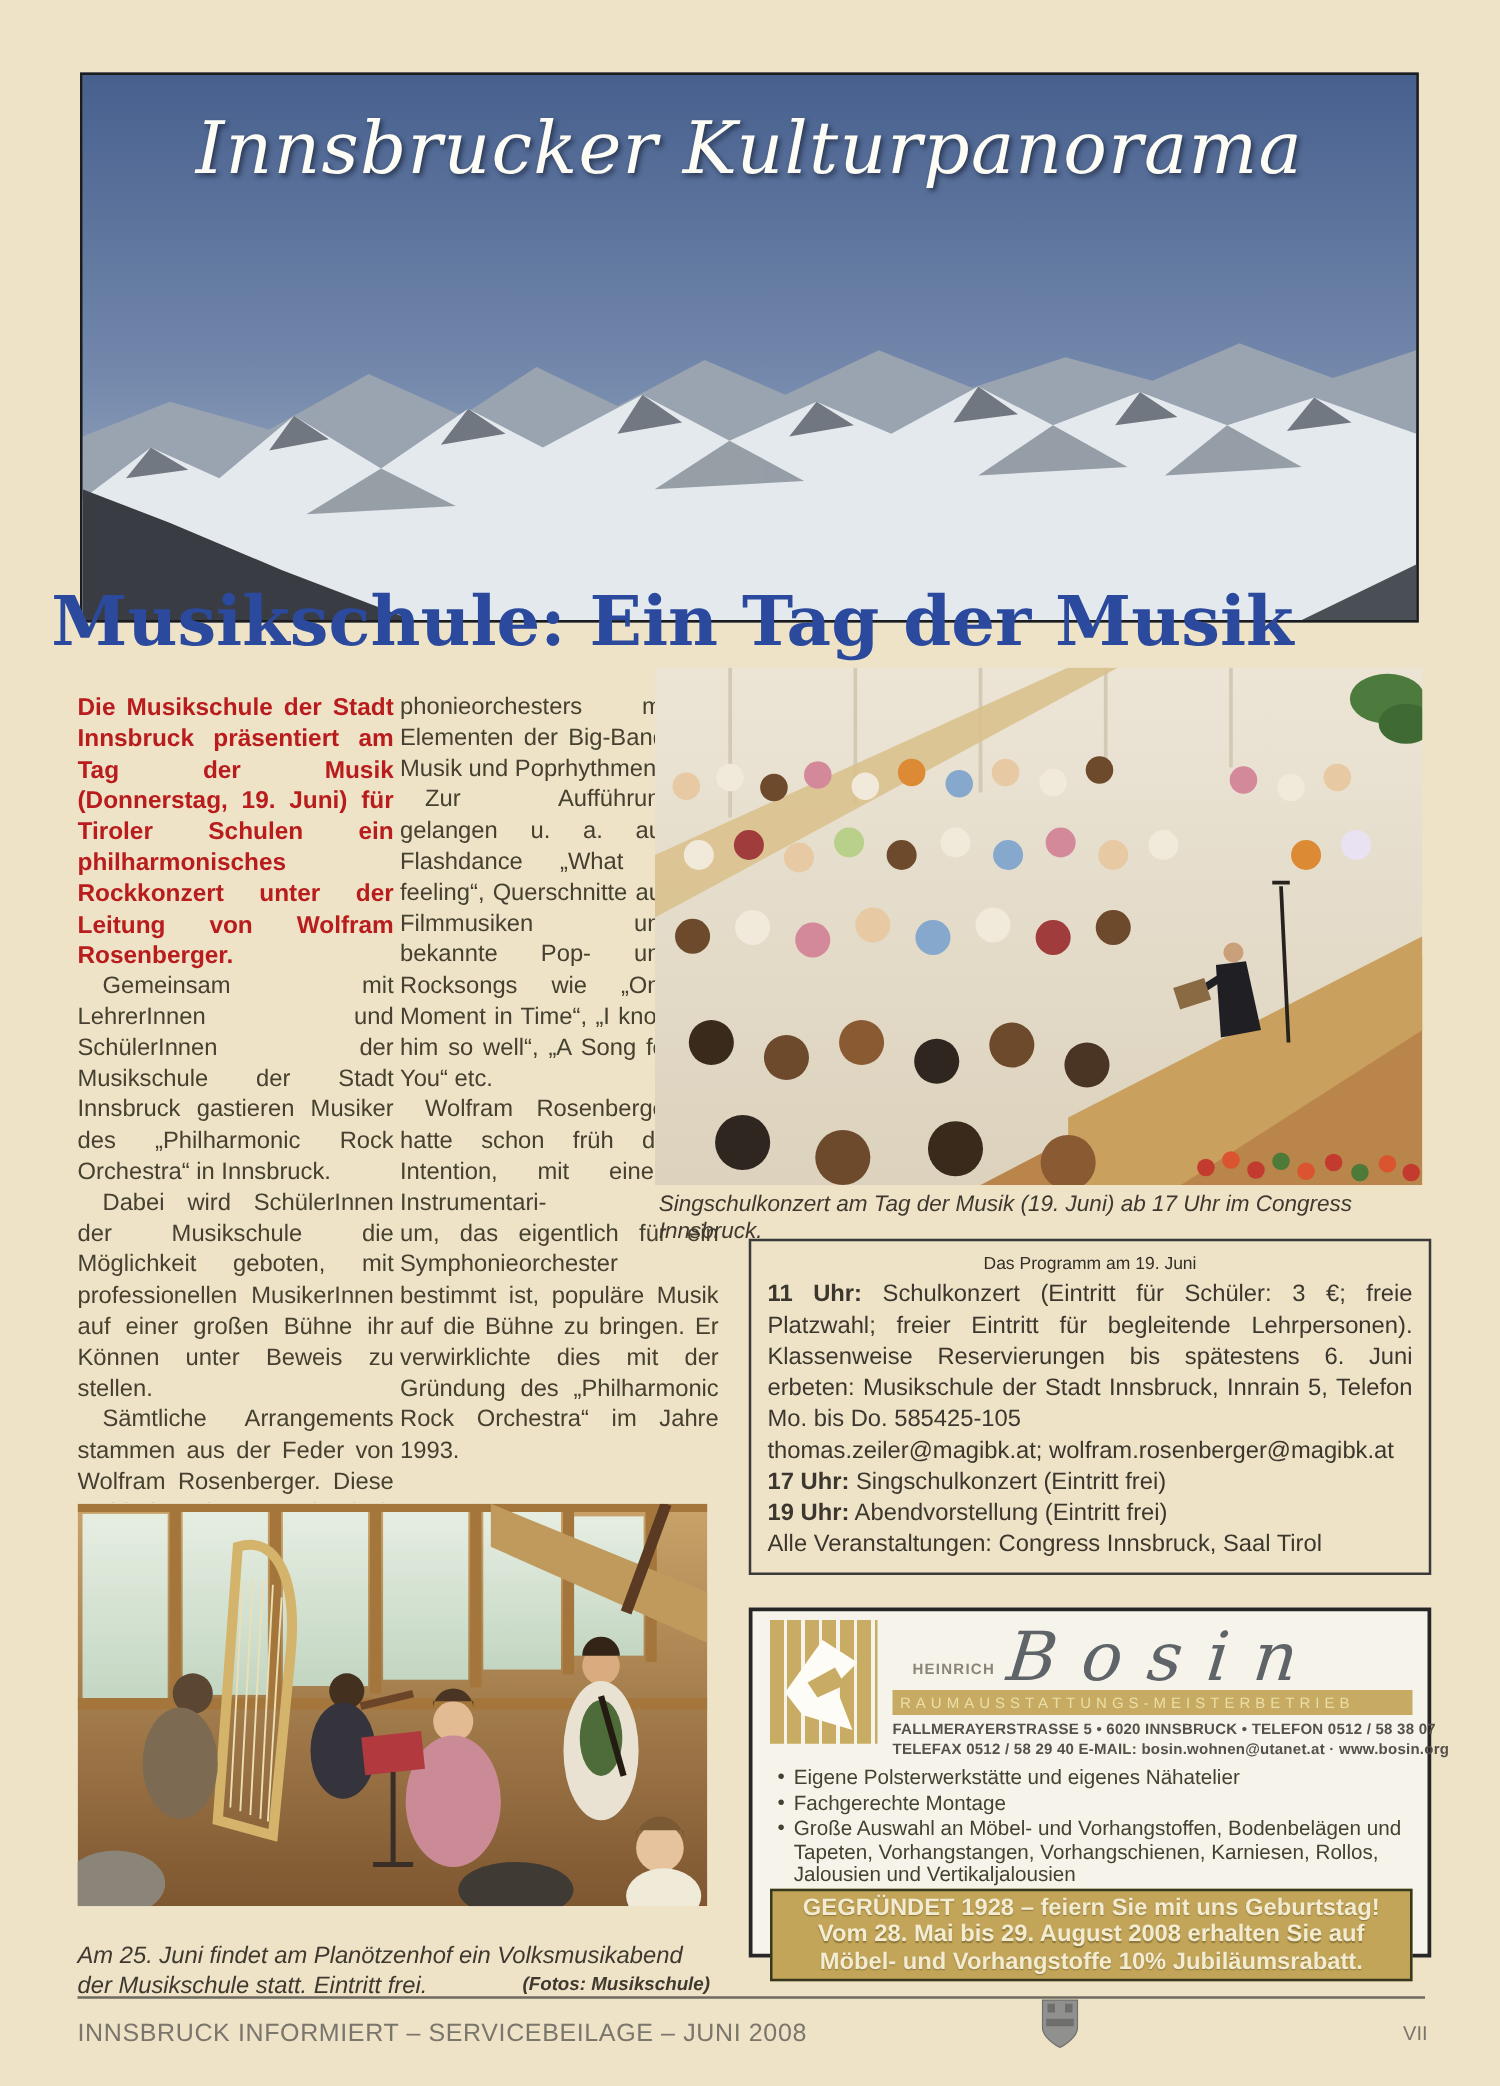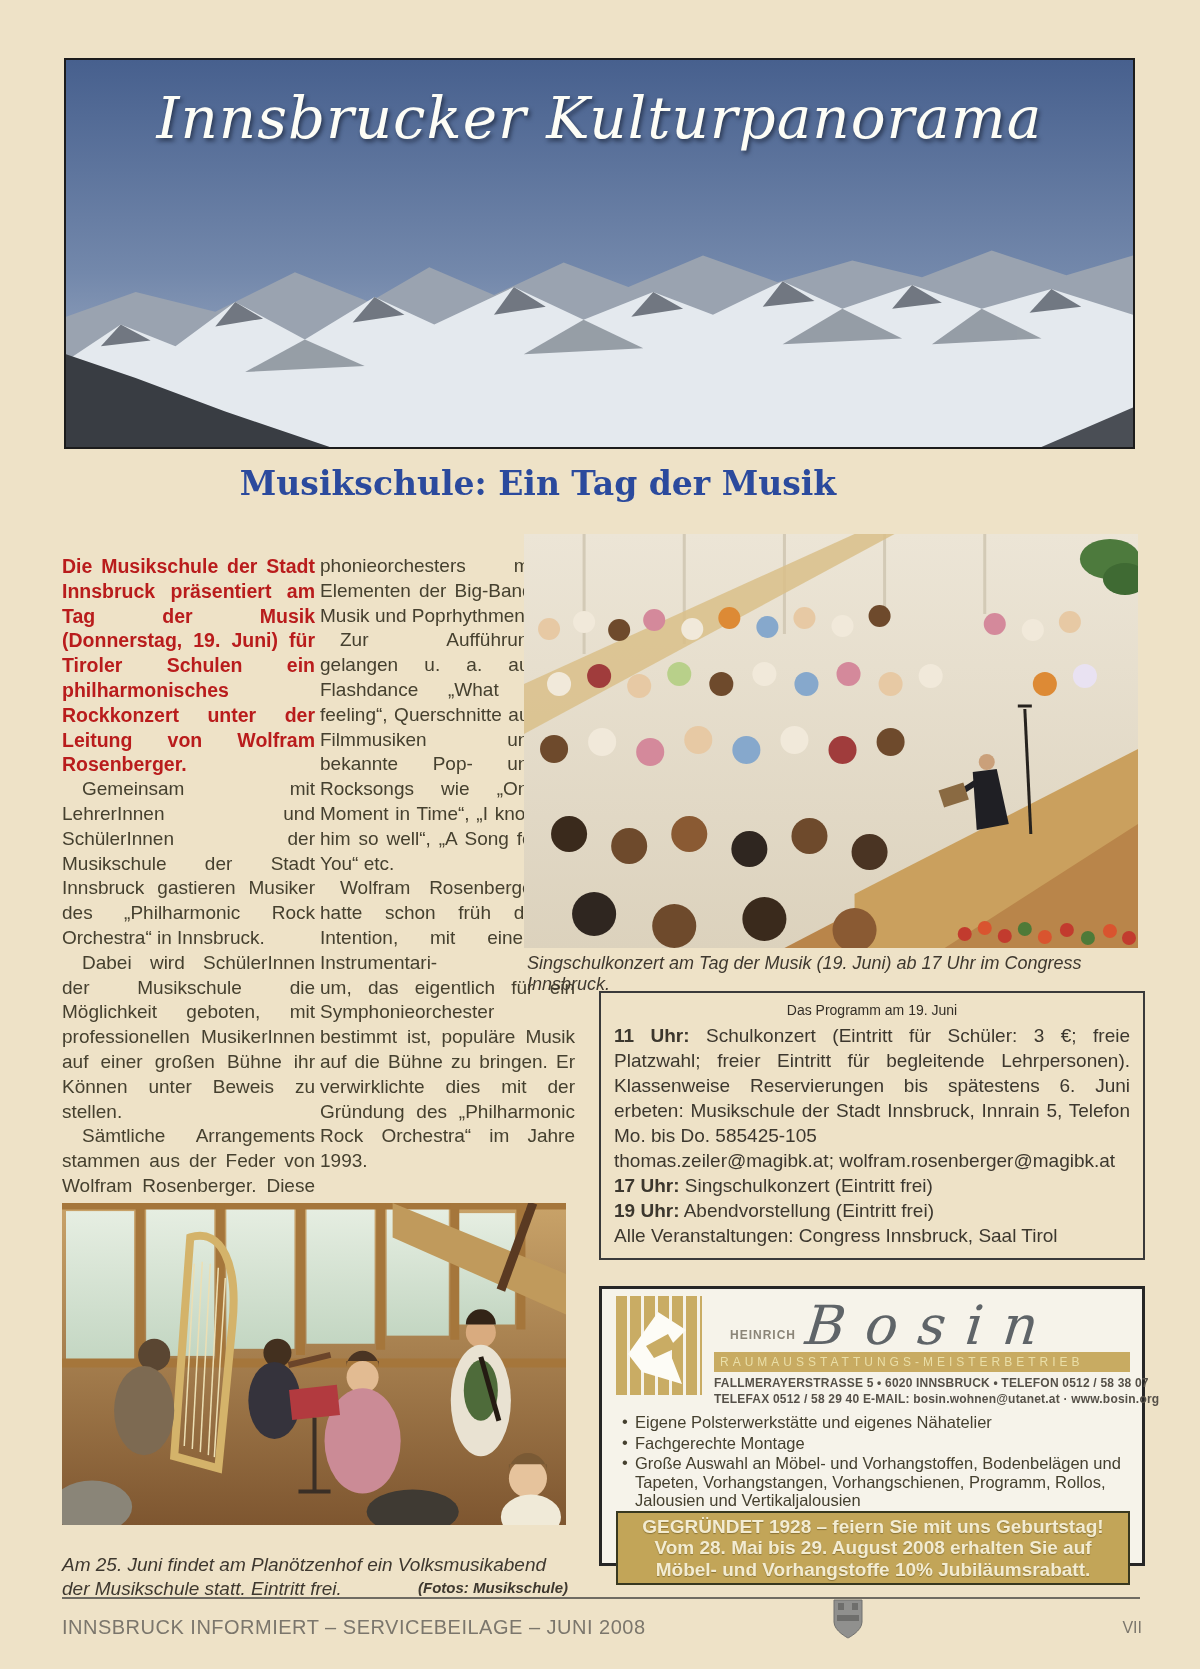--- a/index.html
+++ b/index.html
@@ -1,29 +1,29 @@
 <!DOCTYPE html>
 <html><head>
 <meta charset="utf-8">
 <style>
   html,body{margin:0;padding:0;background:#d8cdb4;}
   .page{position:relative;width:1200px;height:1669px;margin:0 auto;background:#eee2c7;
         overflow:hidden;font-family:"Liberation Sans",sans-serif;}
 
   
-  .banner{position:absolute;left:64px;top:58px;width:1071px;height:391px;
+  .banner{position:absolute;left:64px;top:58px;width:1071px;height:440px;
           border:2px solid #1c1c1c;box-sizing:border-box;overflow:hidden;background:#5d7499;}
   .banner svg{position:absolute;inset:0;width:100%;height:100%;}
   .banner-title{position:absolute;left:0;top:24px;width:100%;text-align:center;
           font-family:"DejaVu Serif",serif;font-style:italic;font-size:58px;color:#fdfdf6;
           text-shadow:2px 3px 4px rgba(10,15,30,.55);letter-spacing:1px;}
 
   
   .headline{position:absolute;left:0;top:464px;width:1076px;text-align:center;
-          font-family:"DejaVu Serif",serif;font-weight:bold;font-size:33px;color:#2b4a9d;}
+          font-family:"DejaVu Serif",serif;font-weight:bold;font-size:55px;color:#2b4a9d;}
 
   
   .col{font-size:19px;line-height:24.8px;color:#45402f;text-align:justify;}
   .col p{margin:0;}
   .col p.ind{text-indent:20px;}
   .col1{position:absolute;left:62px;top:554px;width:253px;max-height:648px;overflow:hidden;}
   .lead{font-weight:bold;color:#b91c1c;font-size:19.5px;}
   .col2{position:absolute;left:320px;top:554px;width:255px;max-height:648px;overflow:hidden;}
   .col2 .narrow{width:219px;}
 
@@ -241,21 +241,21 @@
           <span class="brand-name">Bosin</span>
         </div>
         <div class="tagline">RAUMAUSSTATTUNGS-MEISTERBETRIEB</div>
         <div class="address">FALLMERAYERSTRASSE 5 • 6020 INNSBRUCK • TELEFON 0512 / 58 38 07</div>
         <div class="address" style="margin-top:1px">TELEFAX 0512 / 58 29 40 E-MAIL: bosin.wohnen@utanet.at · www.bosin.org</div>
       </div>
     </div>
     <ul class="ad-bullets">
       <li>Eigene Polsterwerkstätte und eigenes Nähatelier</li>
       <li>Fachgerechte Montage</li>
-      <li>Große Auswahl an Möbel- und Vorhangstoffen, Bodenbelägen und Tapeten, Vorhangstangen, Vorhangschienen, Programm, Rollos, Jalousien und Vertikaljalousien</li>
+      <li>Große Auswahl an Möbel- und Vorhangstoffen, Bodenbelägen und Tapeten, Vorhangstangen, Vorhangschienen, Karniesen, Rollos, Jalousien und Vertikaljalousien</li>
     </ul>
     <div class="promo">
       <div>GEGRÜNDET 1928 – feiern Sie mit uns Geburtstag!</div>
       <div>Vom 28. Mai bis 29. August 2008 erhalten Sie auf</div>
       <div>Möbel- und Vorhangstoffe 10% Jubiläumsrabatt.</div>
     </div>
   </div>
 
   <div class="photo2">
     <svg viewBox="0 0 503 318" preserveAspectRatio="none">

